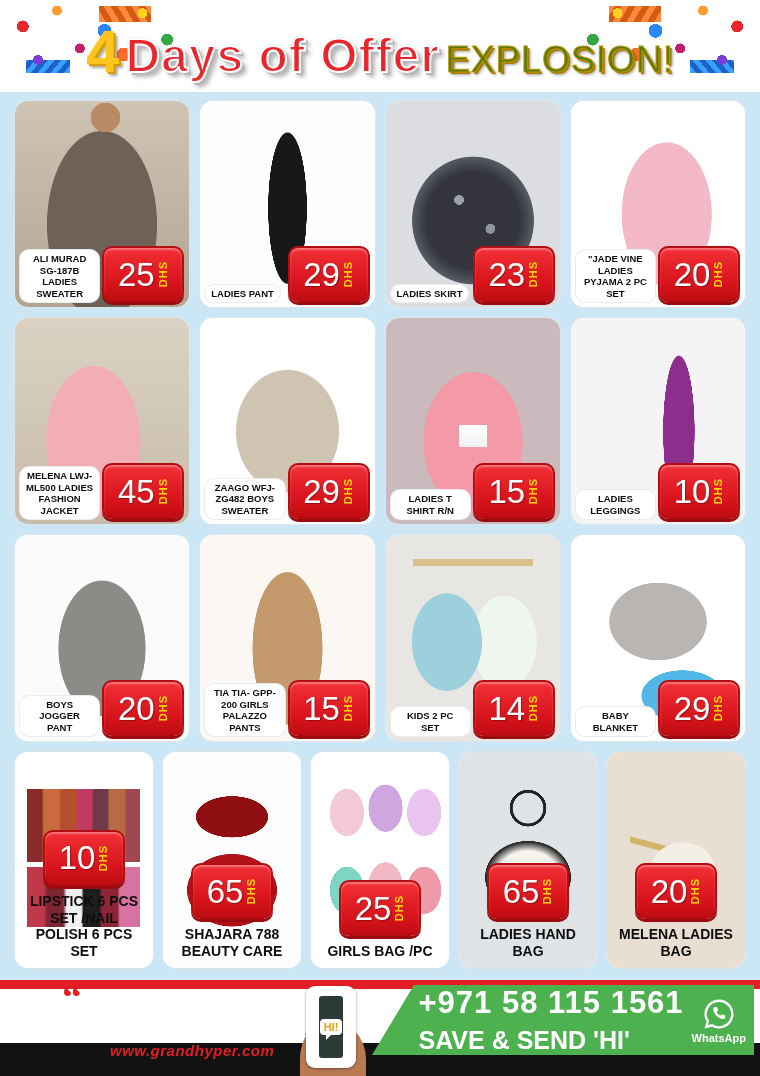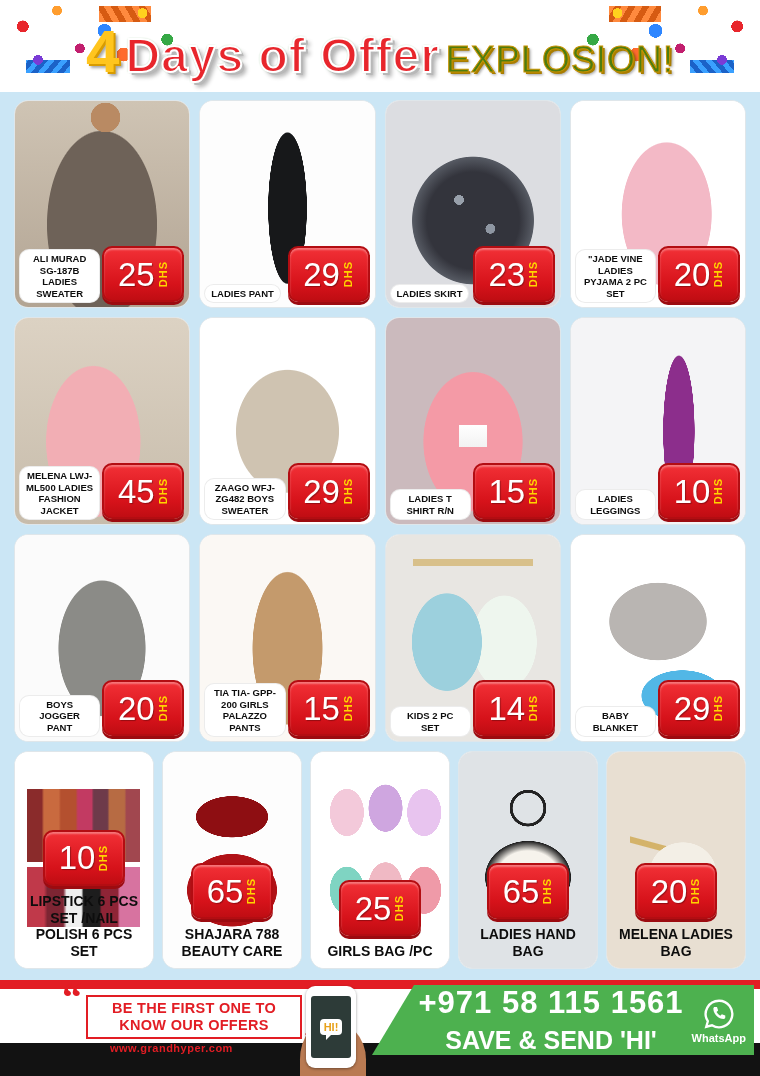--- a/index.html
+++ b/index.html
@@ -72,31 +72,31 @@
   .footer{position:absolute;left:0;right:0;bottom:0;height:96px;}
   .f-red{position:absolute;top:0;left:0;right:0;height:9px;background:#e21d24;}
   .f-black{position:absolute;left:0;right:0;bottom:0;height:33px;background:#121212;}
   .f-white{position:absolute;top:9px;left:0;right:0;height:54px;background:#fff;}
   .quotebox{position:absolute;top:15px;left:86px;width:212px;height:40px;border:2px solid #e21d24;
             display:flex;flex-direction:column;align-items:center;justify-content:center;}
   .quotebox .l{font-size:14.5px;font-weight:800;color:#e21d24;line-height:1.15;letter-spacing:.3px;white-space:nowrap;}
   .qmark{position:absolute;font-size:40px;font-weight:800;color:#e21d24;line-height:.5;font-family:"Liberation Serif", serif;}
   .qopen{top:8px;left:62px;}
   .qclose{top:46px;left:304px;}
-  .weburl{position:absolute;top:62px;left:110px;font-size:11px;font-weight:700;color:#e21d24;letter-spacing:.5px;}
+  .weburl{position:absolute;top:62px;left:110px;font-size:15px;font-weight:700;color:#e21d24;letter-spacing:.5px;font-style:italic;}
   .hand{position:absolute;top:40px;left:300px;width:66px;height:56px;background:#b97a52;border-radius:45% 55% 0 0/70% 70% 0 0;z-index:3;}
   .phone{position:absolute;top:6px;left:306px;width:50px;height:82px;background:#fff;border-radius:9px;z-index:4;
          box-shadow:0 1px 3px rgba(0,0,0,.4);display:flex;align-items:center;justify-content:center;}
-  .screen{width:40px;height:62px;background:#2d3b38;border-radius:3px;display:flex;align-items:center;justify-content:center;}
+  .screen{width:24px;height:62px;background:#2d3b38;border-radius:3px;display:flex;align-items:center;justify-content:center;}
   .hi-bubble{background:#fff;border-radius:4px;padding:2px 4px;font-size:11px;font-weight:800;color:#e8a21b;position:relative;}
   .hi-bubble:after{content:"";position:absolute;left:6px;bottom:-5px;border:4px solid transparent;border-top-color:#fff;border-left-color:#fff;}
   .greenband{position:absolute;top:5px;left:372px;width:382px;height:70px;background:#4db14f;z-index:2;
              clip-path:polygon(42px 0,100% 0,100% 100%,0 100%);
              display:flex;align-items:center;justify-content:flex-end;padding-right:8px;box-sizing:border-box;gap:8px;}
-  .gb-text{text-align:center;color:#fff;line-height:1;}
+  .gb-text{text-align:left;color:#fff;line-height:1;}
   .gb-num{font-size:31px;font-weight:800;letter-spacing:1px;white-space:nowrap;}
   .gb-cta{font-size:25px;font-weight:800;margin-top:10px;white-space:nowrap;}
   .wa{display:flex;flex-direction:column;align-items:center;color:#fff;gap:1px;}
   .wa svg{width:34px;height:34px;}
   .wa .wa-label{font-size:11px;font-weight:700;text-align:center;}
 </style>
 </head>
 <body>
 
 <div class="header">
@@ -293,24 +293,20 @@
     </div>
   </div>
 </div>
 
 <div class="footer">
   <div class="f-red"></div>
   <div class="f-white"></div>
   <div class="f-black"></div>
 
   <span class="qmark qopen">“</span>
-  <div class="quotebox">
-    <span class="l">BE THE FIRST ONE TO</span>
-    <span class="l">KNOW OUR OFFERS</span>
-  </div>
   <span class="qmark qclose">”</span>
   <div class="weburl">www.grandhyper.com</div>
 
   <div class="hand"></div>
   <div class="phone">
     <div class="screen">
       <span class="hi-bubble">HI!</span>
     </div>
   </div>
 

